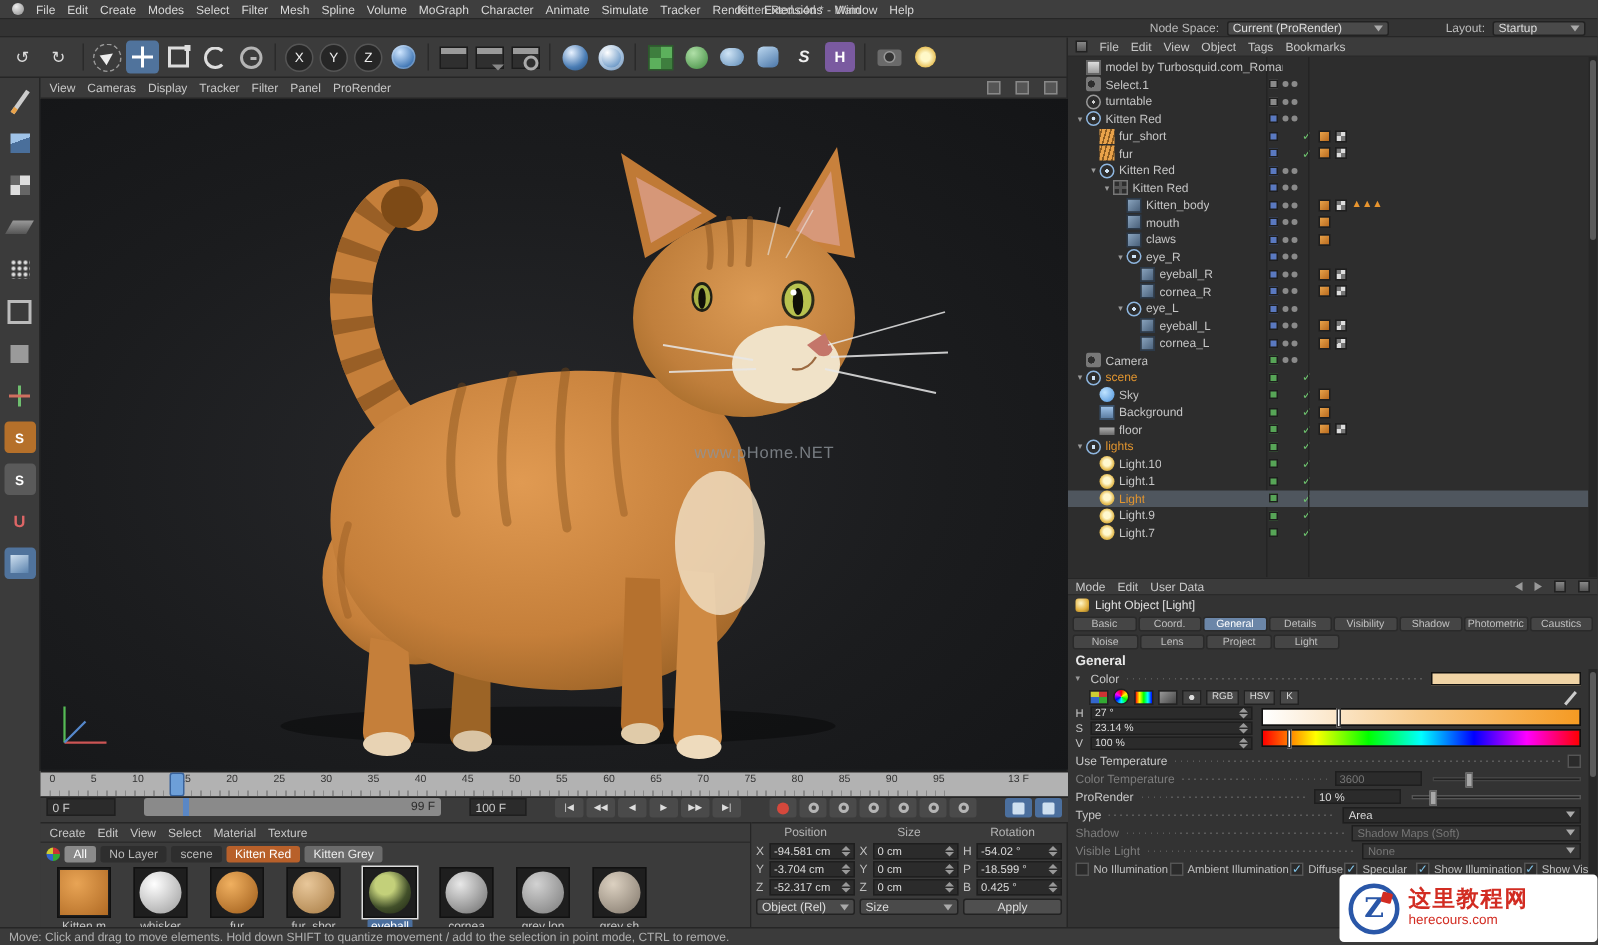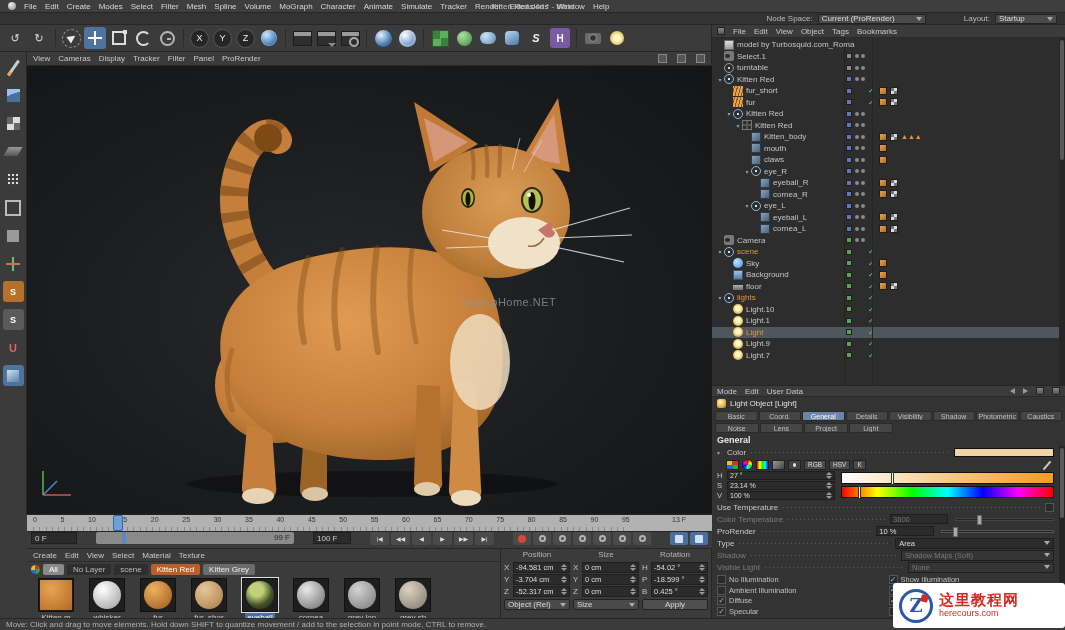--- a/index.html
+++ b/index.html
@@ -213,21 +213,21 @@
 .slider{flex:1;height:3px;background:#222;border:1px solid #555;position:relative;margin-left:4px;}
 .slider.dim{border-color:#444;}
 .shandle{position:absolute;top:-4px;width:5px;height:10px;background:#a8a8a8;border:1px solid #666;}
 .pfield{width:58px;height:10px;background:#2b2b2b;border:1px solid #1e1e1e;display:flex;align-items:center;padding:0 2px;color:#ddd;font-size:7.5px;flex:0 0 auto;}
 .pfield.dimf{color:#777;}
 .pdrop{flex:1;height:11px;background:#2b2b2b;border:1px solid #1e1e1e;display:flex;align-items:center;padding:0 3px;color:#ddd;gap:3px;font-size:7.5px;}
 .prow.dim .pdrop{color:#777;background:#353535;}
 .cb{width:9px;height:9px;background:#2b2b2b;border:1px solid #555;display:flex;align-items:center;justify-content:center;flex:0 0 auto;}
 .cmark{color:#7fc3e8;font-size:8px;line-height:1;}
 .checksgrid{display:flex;padding:2px 5px 0 5px;gap:6px;}
-.ccol{flex:1;display:flex;flex-direction:column;gap:1px;}
+.ccol{flex:1;display:flex;flex-direction:row;gap:1px;}
 .crow{display:flex;align-items:center;gap:3px;height:9.6px;font-size:7.5px;color:#c0c0c0;white-space:nowrap;}
 
 #statusbar{position:absolute;left:0;top:618px;width:1065px;height:12px;background:#3b3b3b;border-top:1px solid #262626;display:flex;align-items:center;padding:0 6px;font-size:8px;color:#b0b0b0;}
 
 #badge{position:absolute;left:893px;top:583px;width:172px;height:45px;background:#fff;border-radius:3px;z-index:20;display:flex;align-items:center;gap:6px;padding:0 6px;}
 .blogo{width:34px;height:34px;border-radius:50%;border:3px solid #2a57a8;background:#fff;display:flex;align-items:center;justify-content:center;position:relative;flex:0 0 auto;}
 .blogo .bz{color:#2a57a8;font-weight:bold;font-size:18px;font-family:"DejaVu Serif","Liberation Serif",serif;}
 .blogo::after{content:"";position:absolute;right:2px;top:3px;width:7px;height:7px;background:#d22c22;border-radius:1px;transform:rotate(15deg);}
 .btext{display:flex;flex-direction:column;line-height:1.1;}
 .bcn{color:#d22c22;font-size:15px;font-weight:bold;letter-spacing:1px;}

